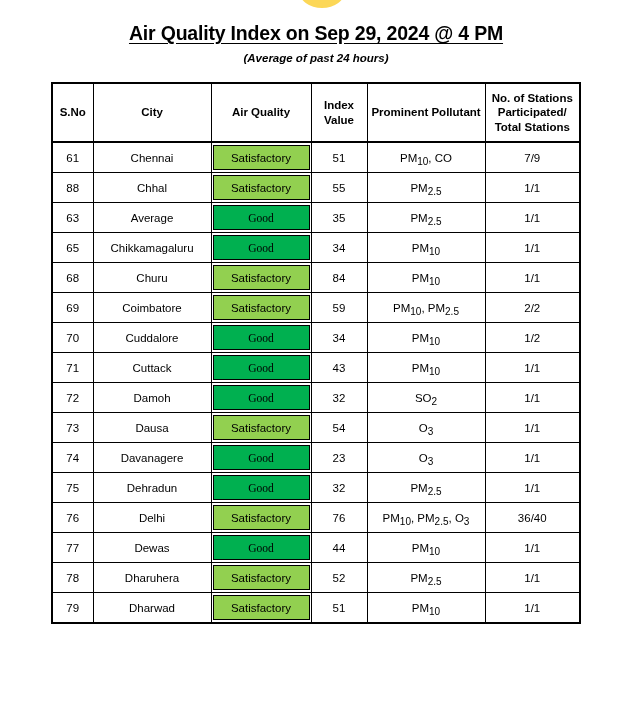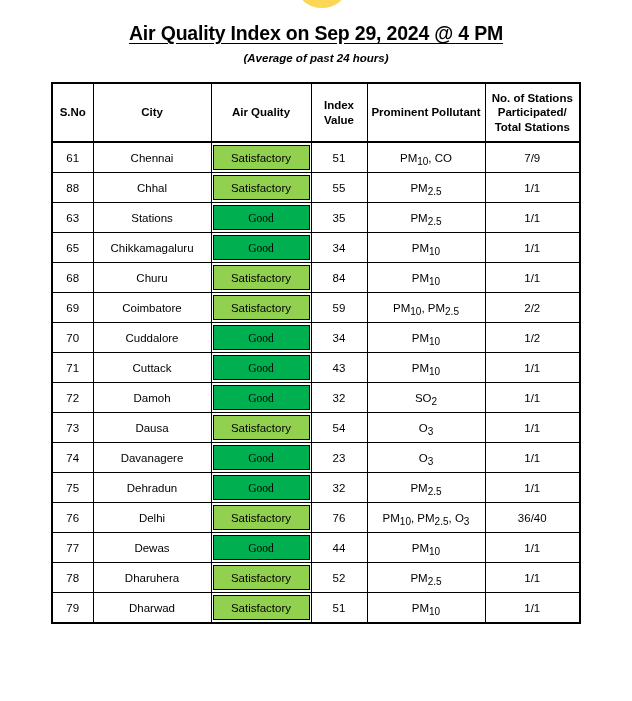--- a/index.html
+++ b/index.html
@@ -171,21 +171,21 @@
           <td>Chhal</td>
           <td class="quality-cell">
             <span class="badge satisfactory" style="background: rgb(146, 208, 80);">Satisfactory</span>
           </td>
           <td>55</td>
           <td>PM<sub>2.5</sub></td>
           <td>1/1</td>
         </tr>
         <tr>
           <td>63</td>
-          <td>Stations</td>
+          <td>Average</td>
           <td class="quality-cell">
             <span class="badge good" style="background: rgb(0, 176, 80);">Good</span>
           </td>
           <td>35</td>
           <td>PM<sub>2.5</sub></td>
           <td>1/1</td>
         </tr>
         <tr>
           <td>65</td>
           <td>Chikkamagaluru</td>

